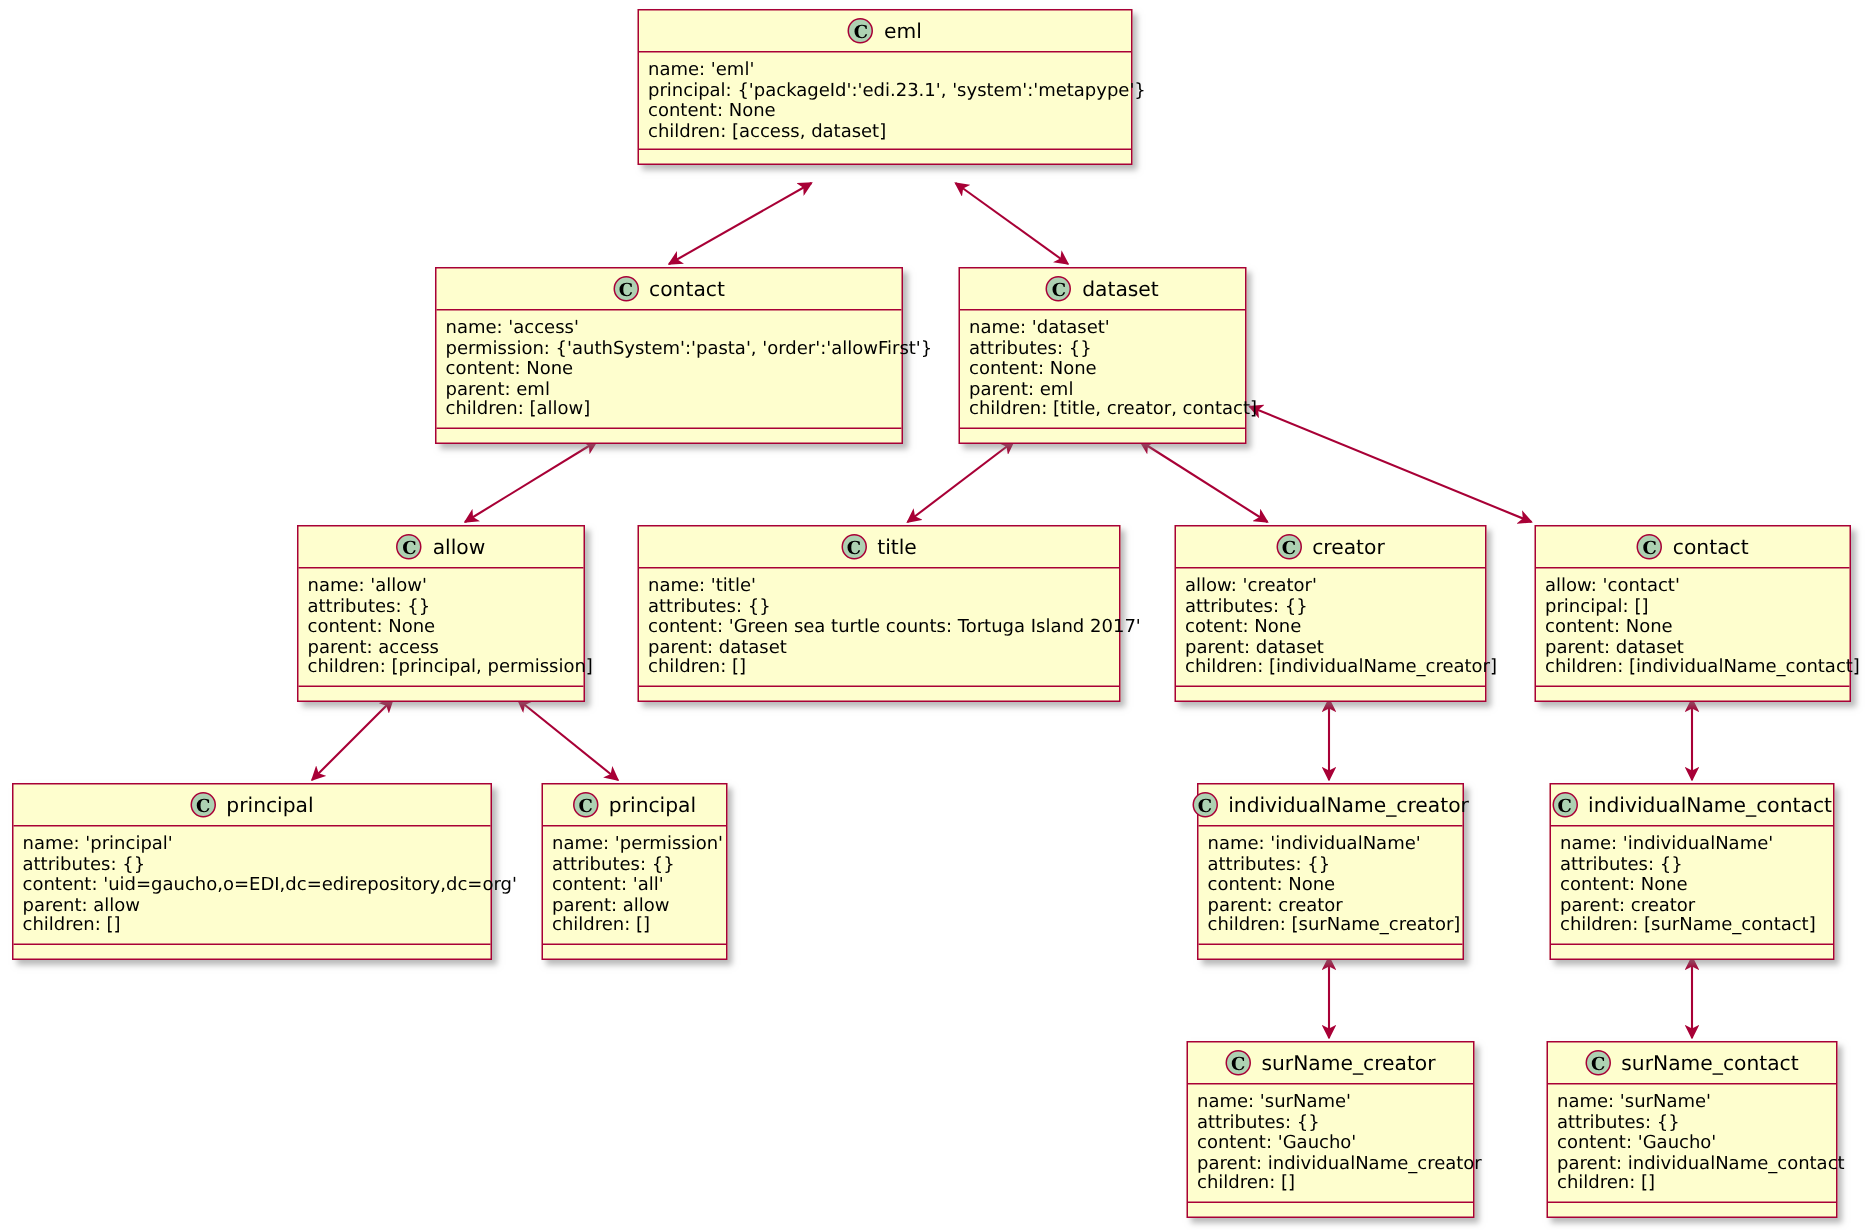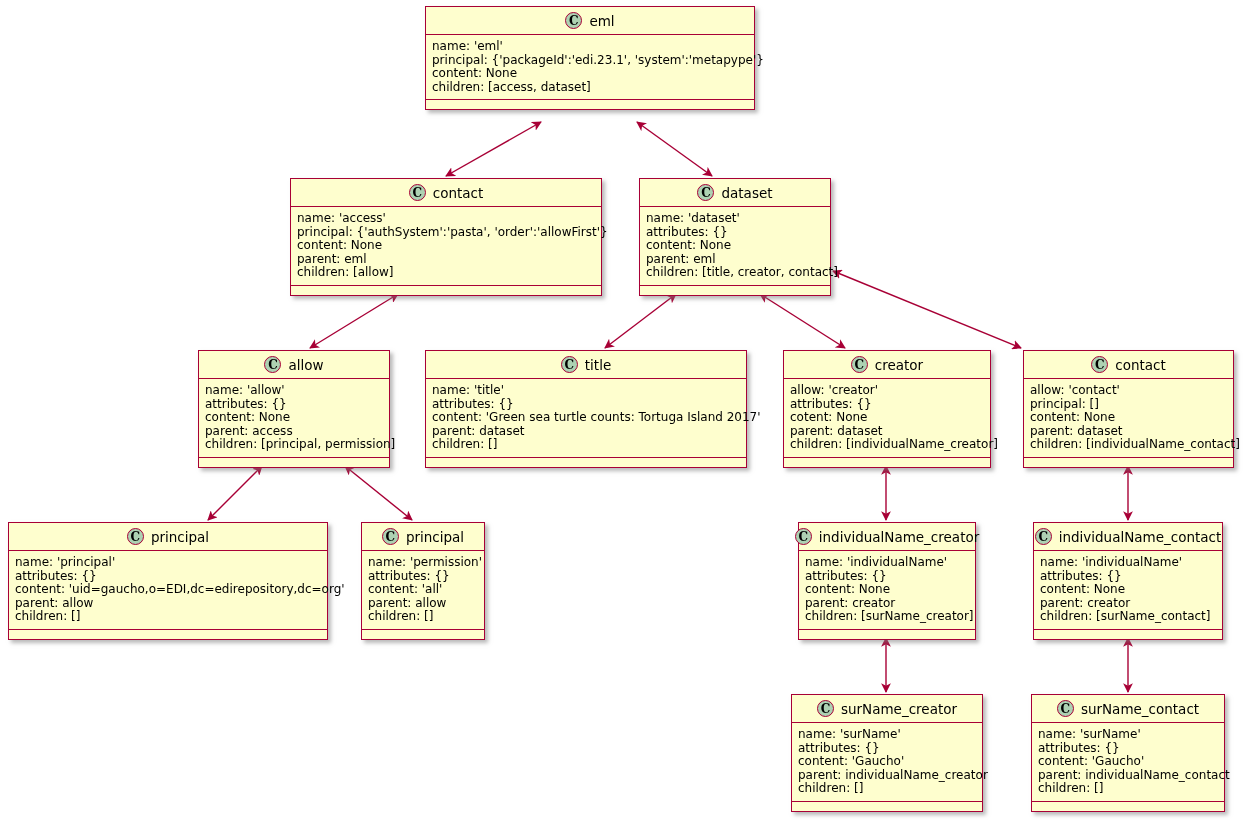--- a/index.html
+++ b/index.html
@@ -122,21 +122,21 @@
         </div>
         <div class="uml-methods"></div>
       </div>
       <div class="uml-class" style="left: 290px; top: 178px; width: 312px;">
         <div class="uml-header">
           <span class="class-icon">C</span>
           <span class="class-title">contact</span>
         </div>
         <div class="uml-body">
           <div class="attr-line">name: 'access'</div>
-          <div class="attr-line">principal: {'authSystem':'pasta', 'order':'allowFirst'}</div>
+          <div class="attr-line">permission: {'authSystem':'pasta', 'order':'allowFirst'}</div>
           <div class="attr-line">content: None</div>
           <div class="attr-line">parent: eml</div>
           <div class="attr-line">children: [allow]</div>
         </div>
         <div class="uml-methods"></div>
       </div>
       <div class="uml-class" style="left: 639px; top: 178px; width: 192px;">
         <div class="uml-header">
           <span class="class-icon">C</span>
           <span class="class-title">dataset</span>

